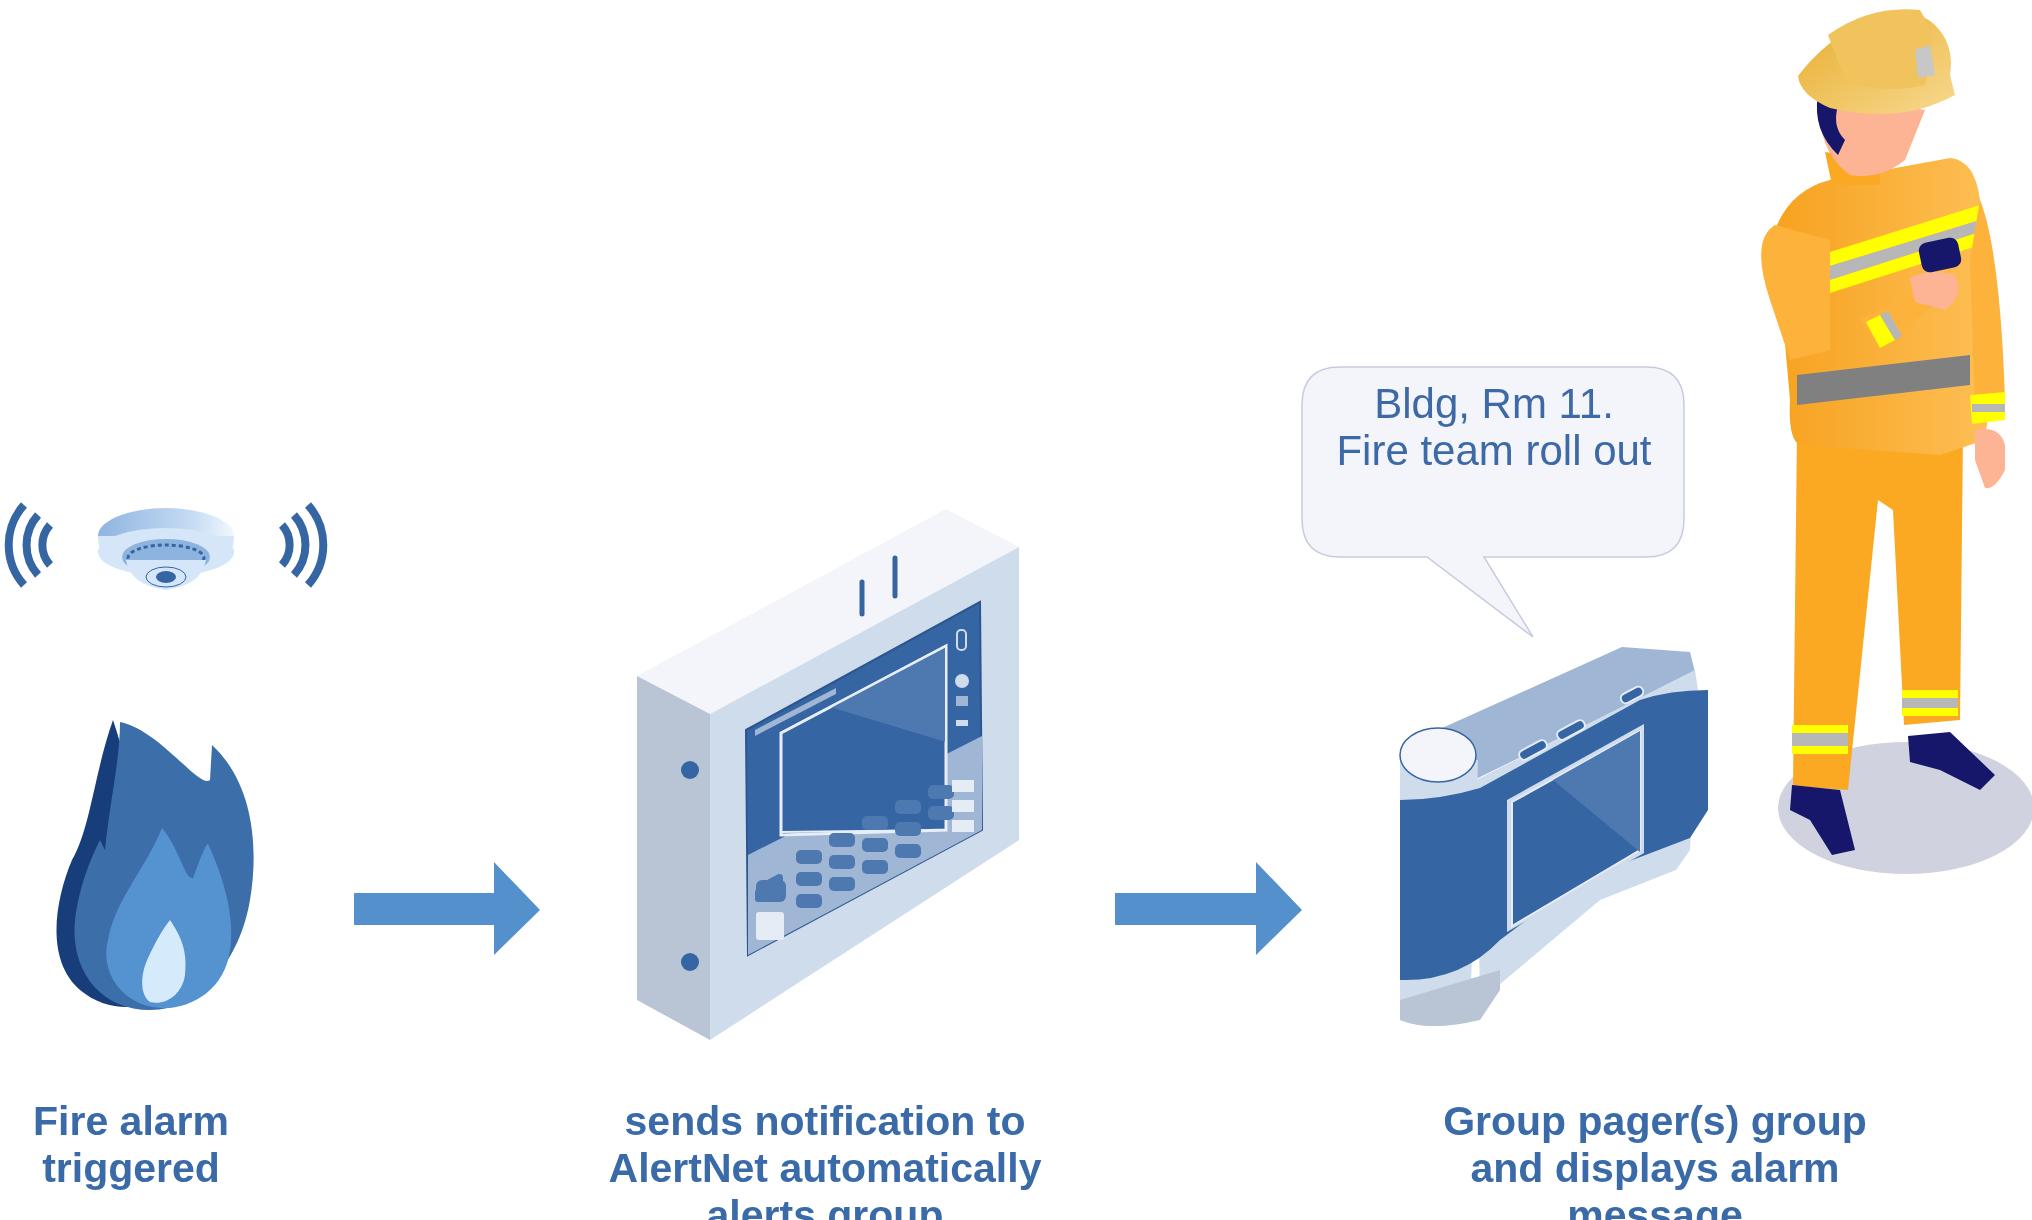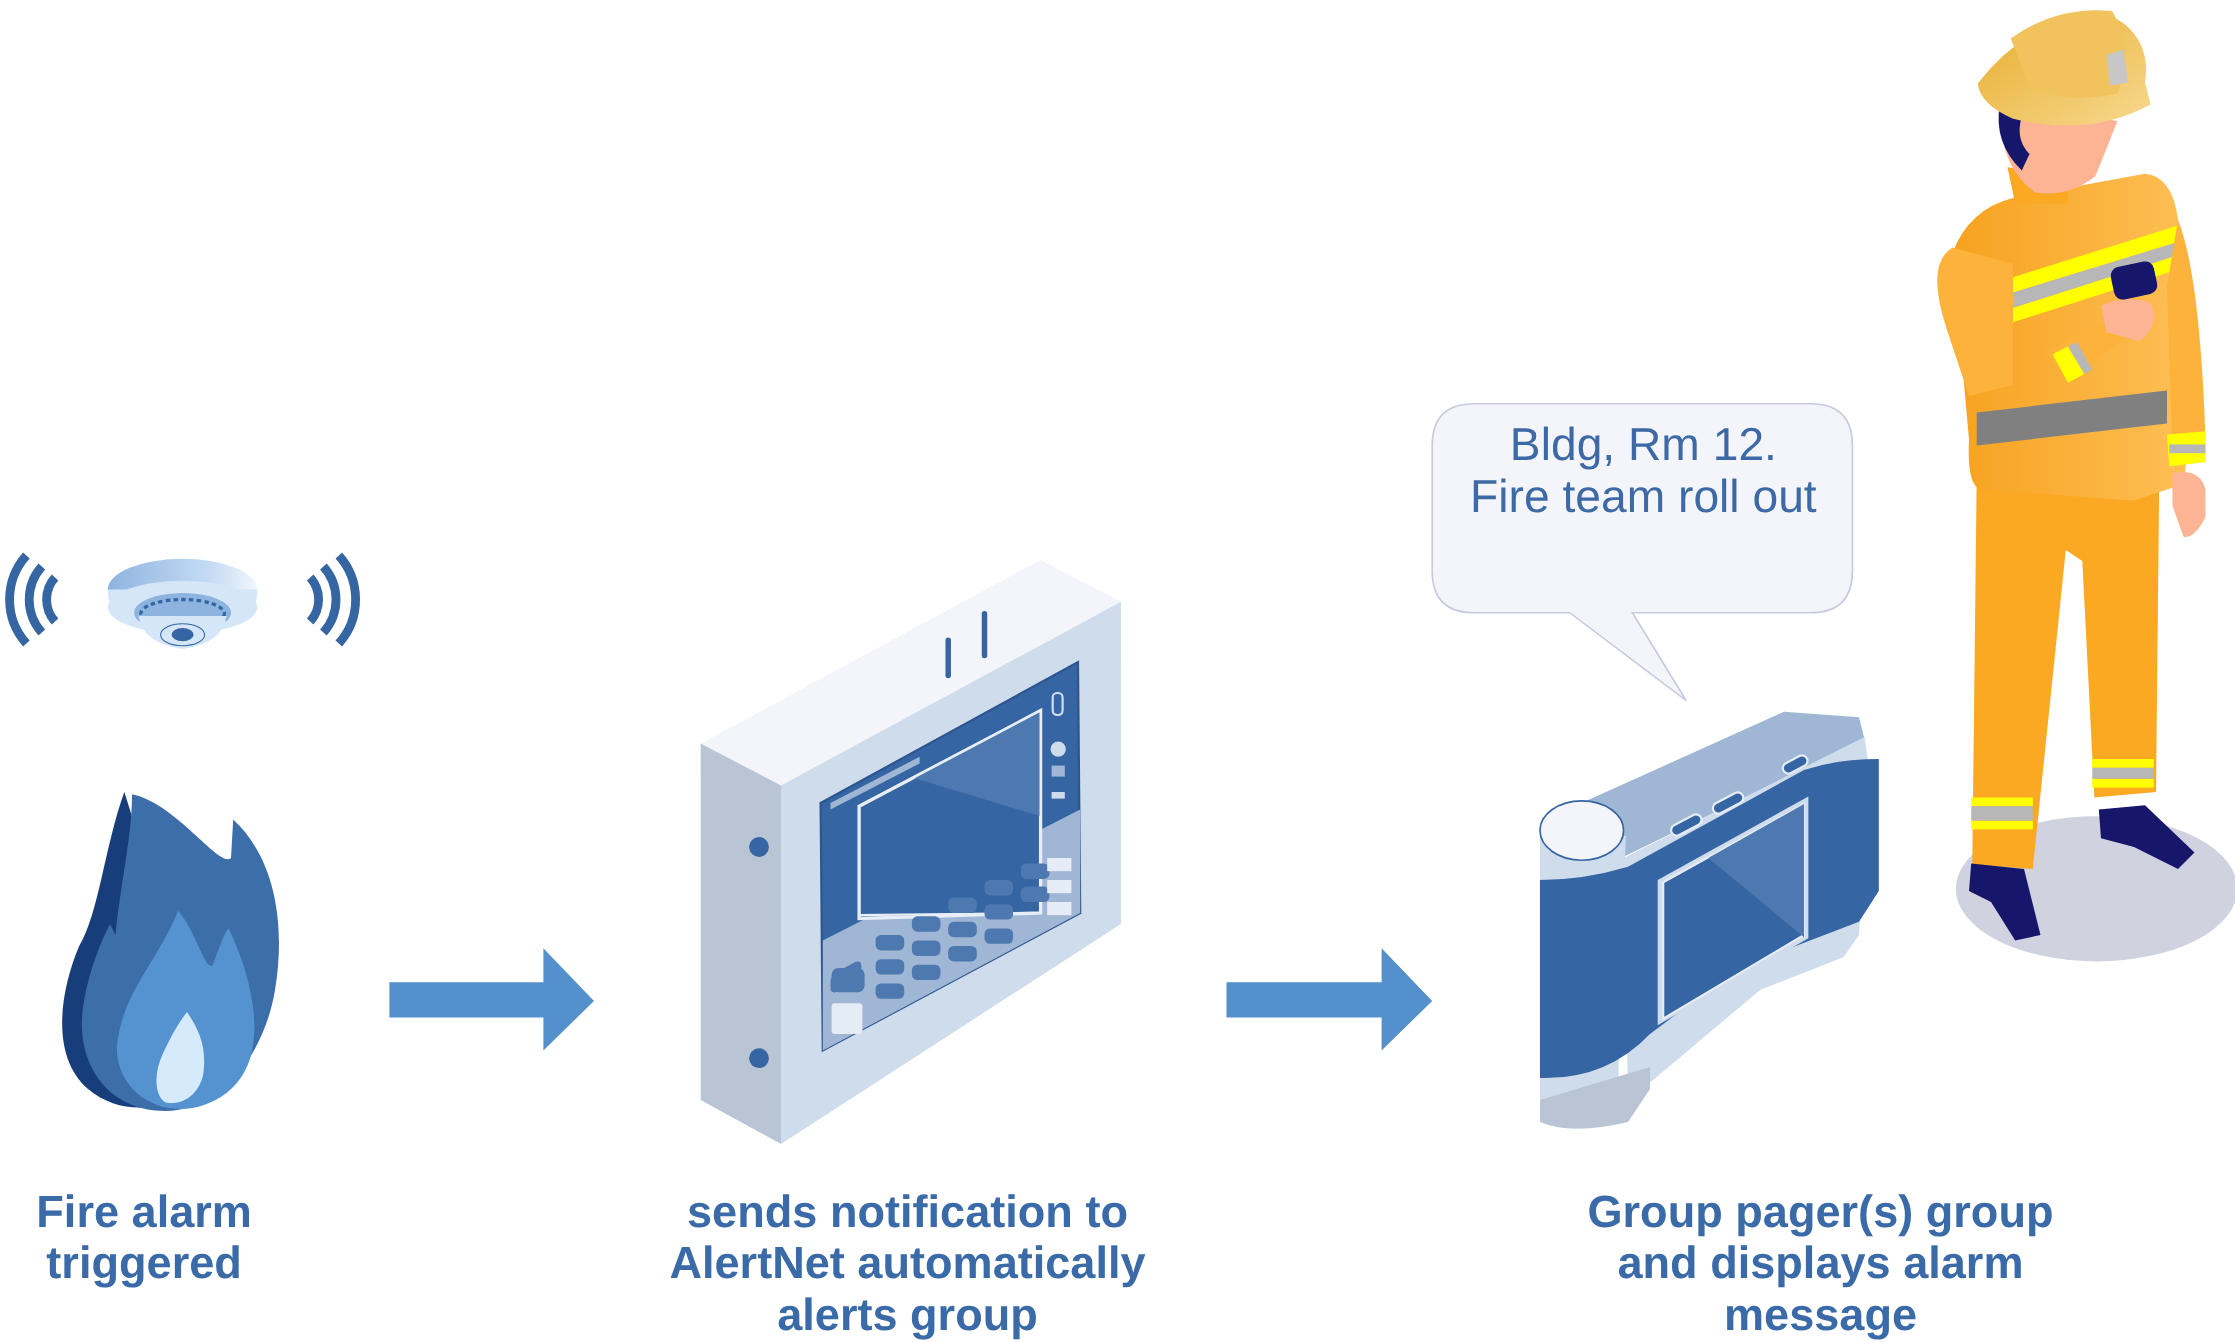--- a/index.html
+++ b/index.html
@@ -1,20 +1,20 @@
 <!DOCTYPE html>
 <html><head>
 <meta charset="utf-8">
 <style>
   html, body { margin: 0; padding: 0; background: #ffffff; }
   body { width: 2032px; height: 1220px; position: relative; overflow: hidden; font-family: "Liberation Sans", sans-serif; }
   .layer { position: absolute; left: 0; top: 0; width: 2032px; height: 1220px; }
   .caption {
     position: absolute; color: #3a6aa8; font-weight: bold; font-size: 41px; line-height: 47px;
-    text-align: center; font-family: "Liberation Sans", sans-serif;
+    text-align: center; font-family: "Liberation Sans", sans-serif; margin-top: 20px;
   }
   .caption span { display: block; white-space: nowrap; }
   .bubble-text {
     position: absolute; left: 1302px; top: 380px; width: 384px; text-align: center;
     color: #3d6aa6; font-size: 42px; line-height: 47px; font-family: "Liberation Sans", sans-serif;
   }
   .bubble-text span { display: block; white-space: nowrap; }
 </style>
 </head>
 <body>
@@ -195,21 +195,21 @@
     <path d="M 1820 95 Q 1815 150 1850 175 Q 1880 180 1905 160 L 1925 110 L 1830 95 Z" fill="#fdb494"></path>
     <path d="M 1818 95 Q 1812 130 1838 155 L 1845 140 Q 1830 125 1840 100 Z" fill="#16166b"></path>
 
     <path d="M 1798 76 Q 1825 40 1870 18 Q 1915 5 1935 25 Q 1955 45 1950 75 L 1955 95 Q 1900 125 1830 108 Q 1800 95 1798 76 Z" fill="url(#helmet)"></path>
     <path d="M 1828 35 Q 1870 5 1920 10 Q 1940 40 1925 85 Q 1880 95 1845 80 Z" fill="#f0c35d"></path>
     <path d="M 1915 50 L 1930 45 L 1935 75 L 1918 78 Z" fill="#c7c7c7"></path>
   </g>
 </svg>
 
 <div class="bubble-text">
-  <span>Bldg, Rm 12.</span>
+  <span>Bldg, Rm 11.</span>
   <span>Fire team roll out</span>
 </div>
 
 <div class="caption" style="left: 0px; top: 1078px; width: 262px;">
   <span>Fire alarm</span>
   <span>triggered</span>
 </div>
 
 <div class="caption" style="left: 560px; top: 1078px; width: 530px;">
   <span>sends notification to</span>

